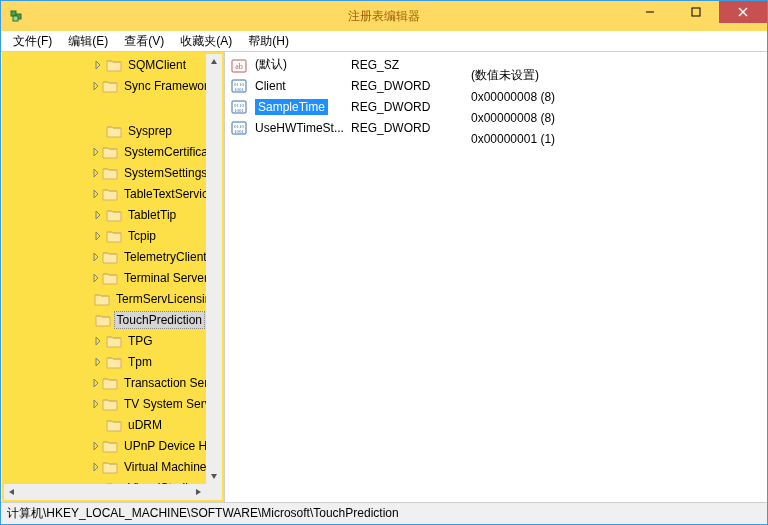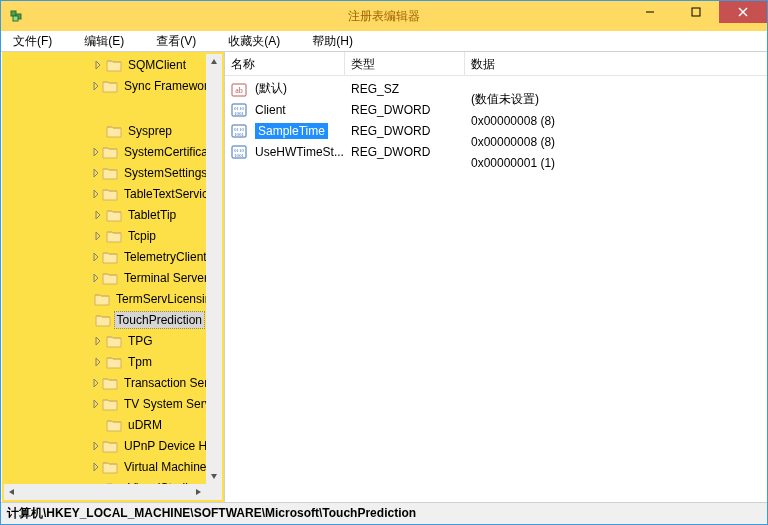--- a/index.html
+++ b/index.html
@@ -54,21 +54,21 @@
   .win-btn svg { display:block; }
 
   
   .menubar {
     height: 21px;
     background: #fff;
     border-bottom: 1px solid #d0d0d0;
     display: flex;
     align-items: center;
     padding-left: 4px;
-    gap: 16px;
+    gap: 0;
   }
   .menubar .menu-item {
     padding: 2px 8px;
     font-size: 12px;
     cursor: default;
   }
 
   
   .main {
     flex: 1;
@@ -184,21 +184,20 @@
   .row-label { padding:1px 0; }
 
   
   .statusbar {
     height: 22px;
     border-top: 1px solid #d0d0d0;
     background: #f0f0f0;
     display:flex; align-items:center;
     padding: 0 6px;
     font-size:12px;
-    font-weight:bold;
   }
 
   
   .folder-svg { width:16px; height:14px; }
 </style>
 </head>
 <body>
 
 <div class="titlebar">
   <span class="app-icon">
@@ -533,25 +532,20 @@
       <div class="scroll-btn">
           <svg width="8" height="8">
             <polygon points="2,1 7,4 2,7" fill="#555"></polygon>
           </svg>
         </div>
     </div>
     <div class="scroll-corner"></div>
   </div>
 
   <div class="list-panel">
-    <div class="list-header">
-      <div class="col-header col-name">名称</div>
-      <div class="col-header col-type">类型</div>
-      <div class="col-header col-data">数据</div>
-    </div>
     <div class="list-body" id="list-body">
         <div class="list-row">
           <div class="cell cell-name">
             <span class="row-icon">
               <svg width="16" height="16">
                 <rect x="1" y="2" width="14" height="12" rx="1" fill="#fff" stroke="#c05a5a"></rect>
                 <text x="8" y="11" text-anchor="middle" font-size="8" fill="#c05a5a" font-family="Tahoma">ab</text>
               </svg>
             </span>
             <span class="row-label">(默认)</span>

